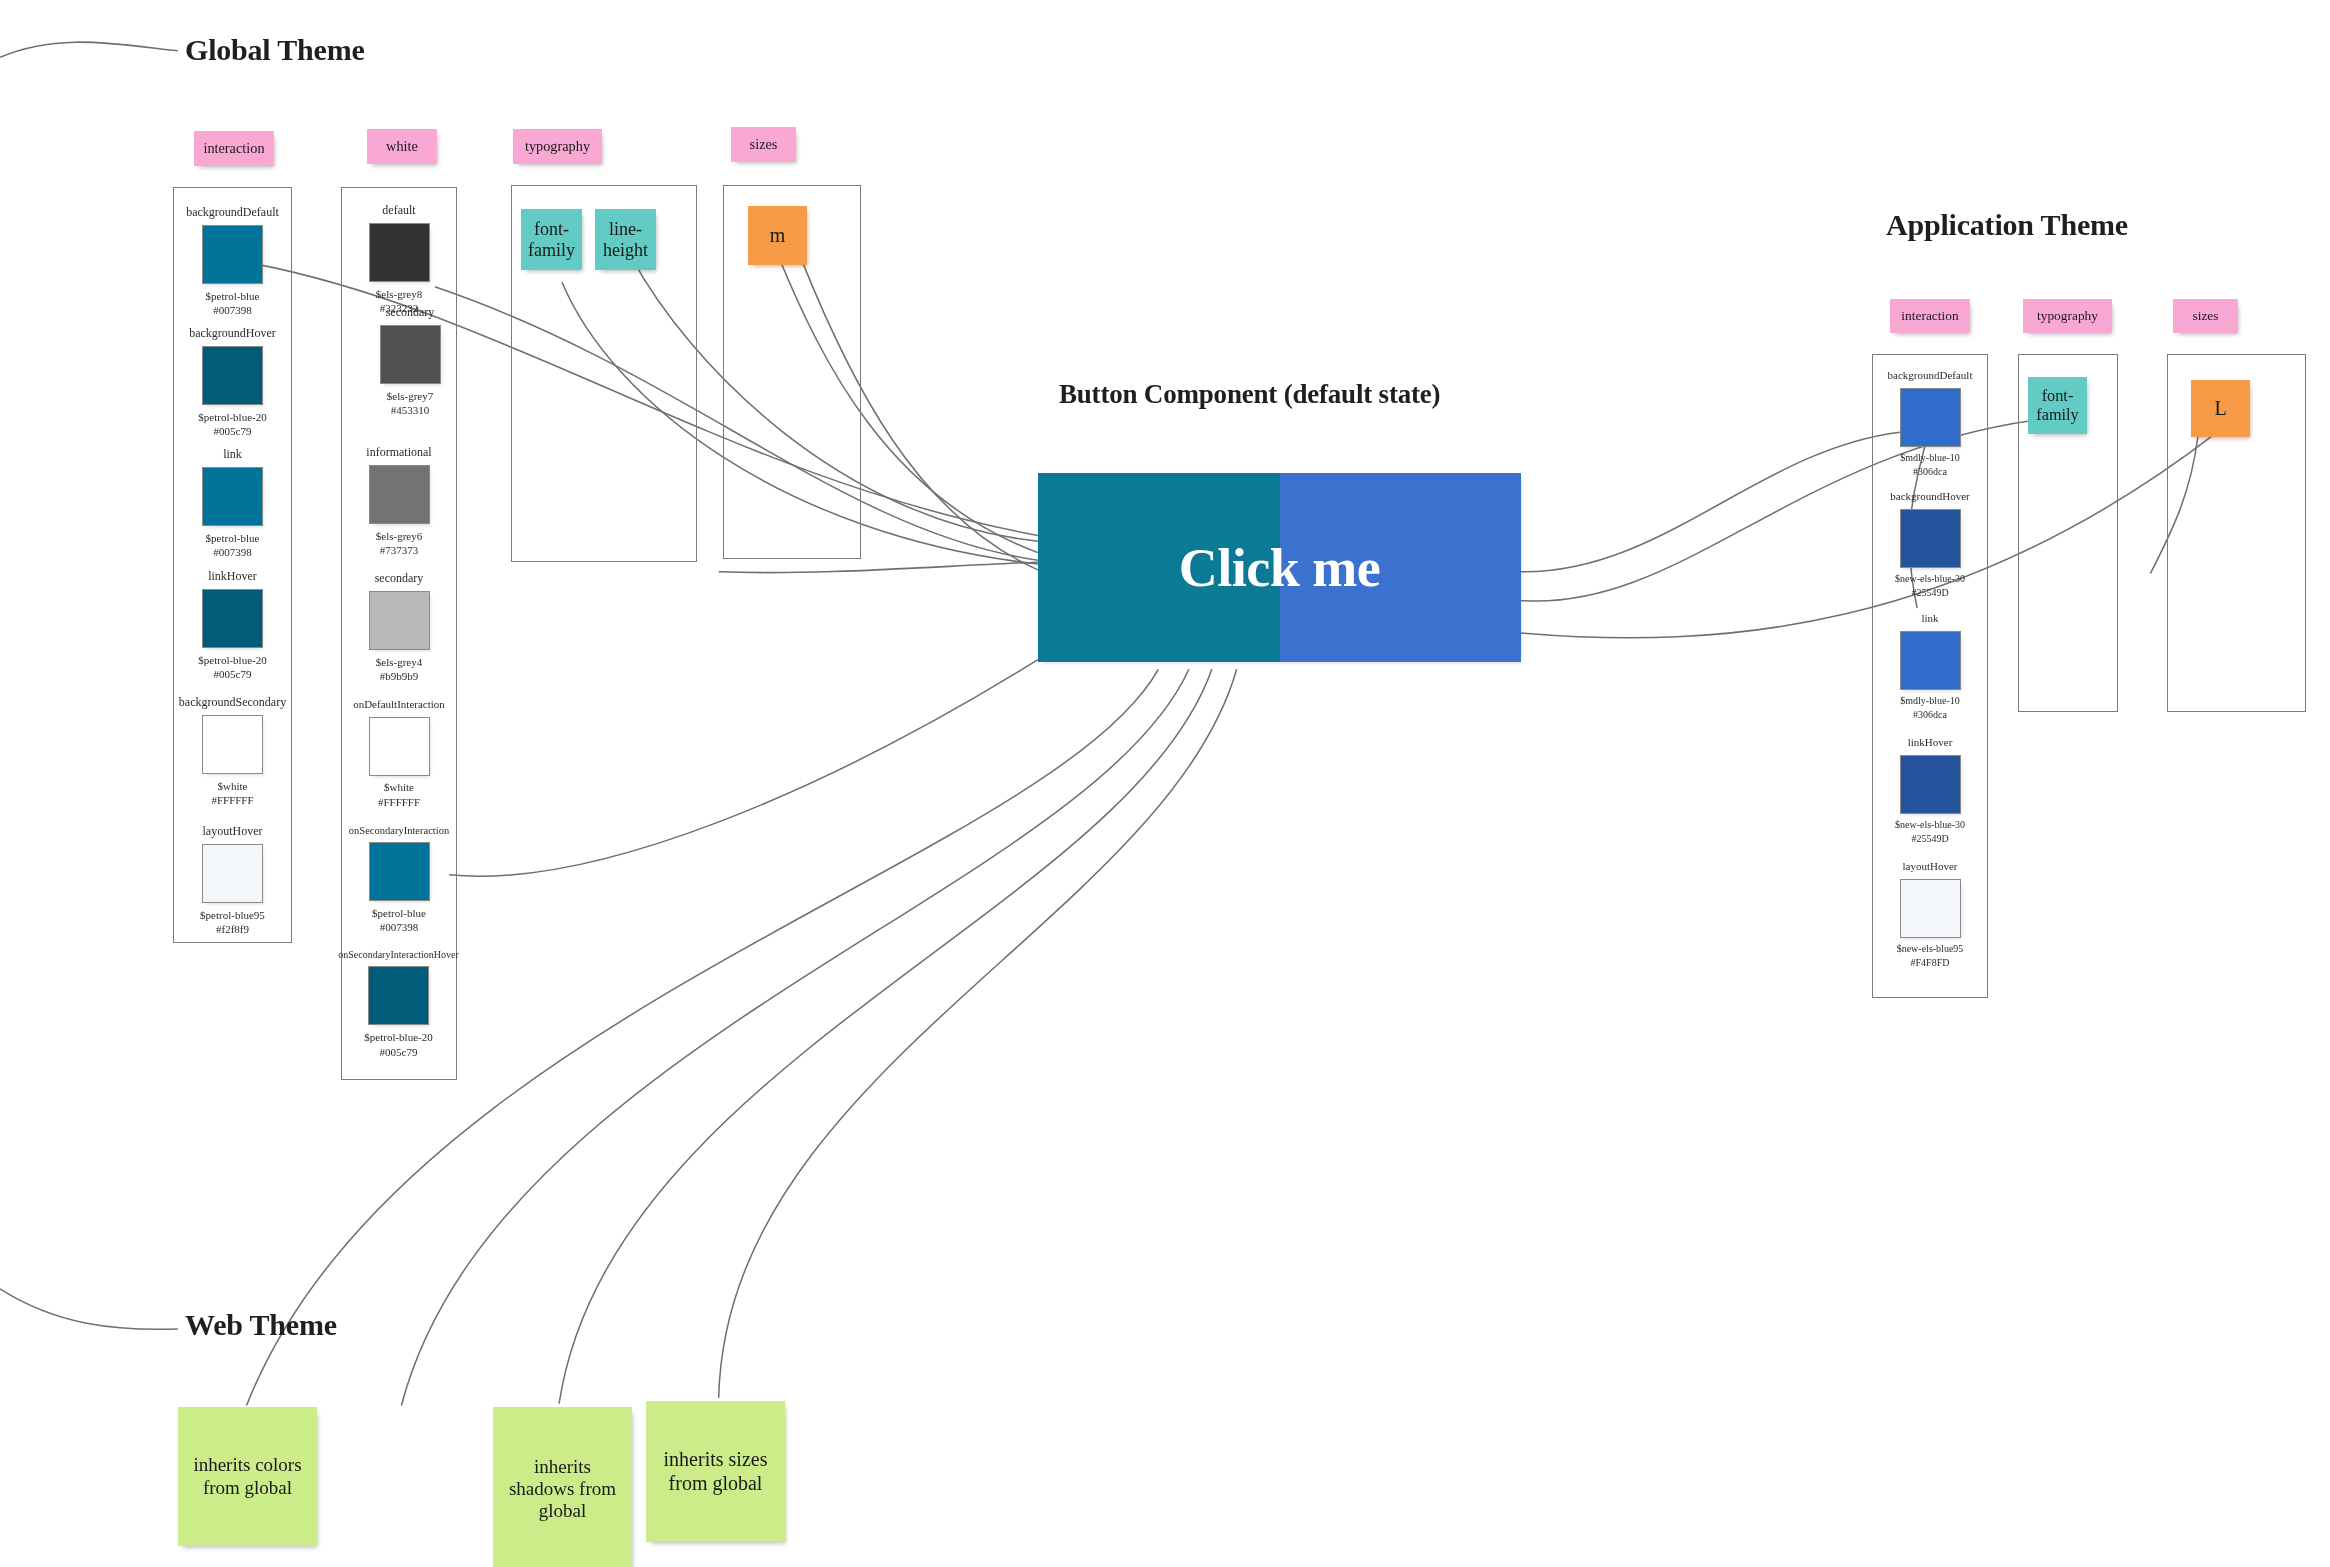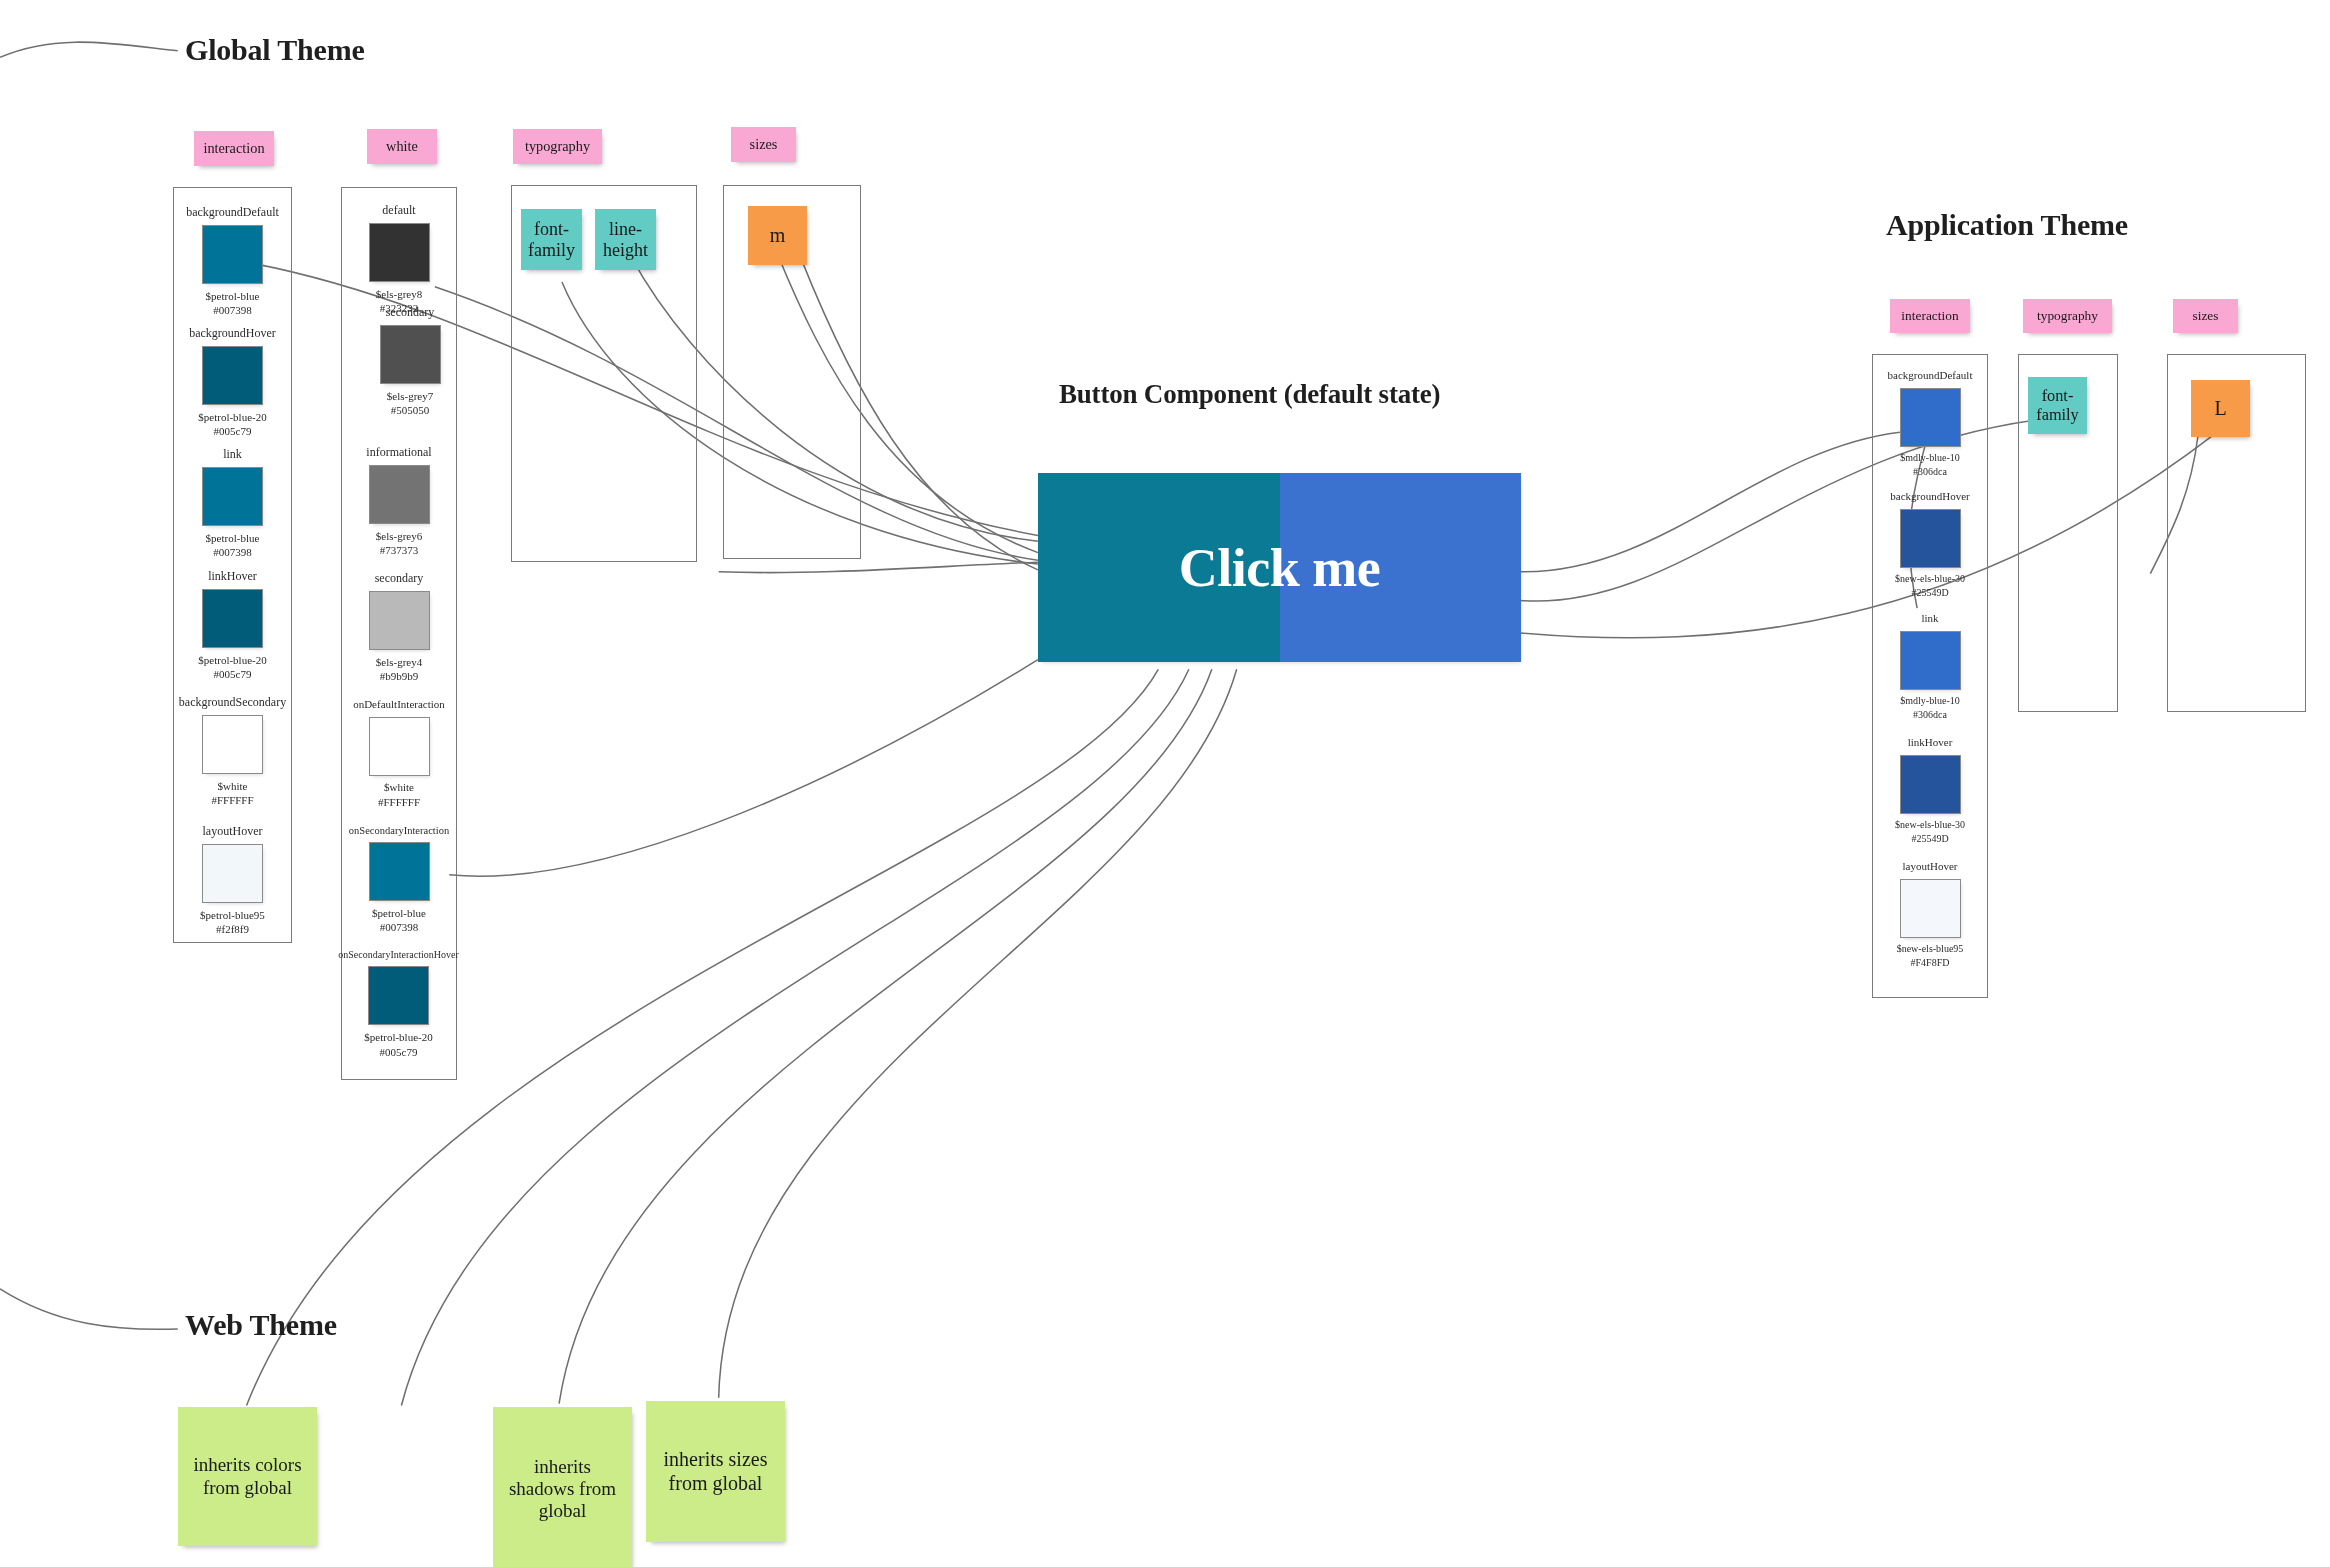--- a/index.html
+++ b/index.html
@@ -225,21 +225,21 @@
   <div class="swatch-entry" style="left:341px; top:203px; width:116px;">
     <div class="swatch-name">default</div>
     <div class="swatch-chip" style="background:#323232;"></div>
     <div class="swatch-token">$els-grey8</div>
     <div class="swatch-hex">#323232</div>
   </div>
   <div class="swatch-entry" style="left:341px; top:305px; width:138px;">
     <div class="swatch-name">secondary</div>
     <div class="swatch-chip" style="background:#505050;"></div>
     <div class="swatch-token">$els-grey7</div>
-    <div class="swatch-hex">#505050</div>
+    <div class="swatch-hex">#453310</div>
   </div>
   <div class="swatch-entry" style="left:341px; top:445px; width:116px;">
     <div class="swatch-name">informational</div>
     <div class="swatch-chip" style="background:#737373;"></div>
     <div class="swatch-token">$els-grey6</div>
     <div class="swatch-hex">#737373</div>
   </div>
   <div class="swatch-entry" style="left:341px; top:571px; width:116px;">
     <div class="swatch-name">secondary</div>
     <div class="swatch-chip" style="background:#b9b9b9;"></div>

